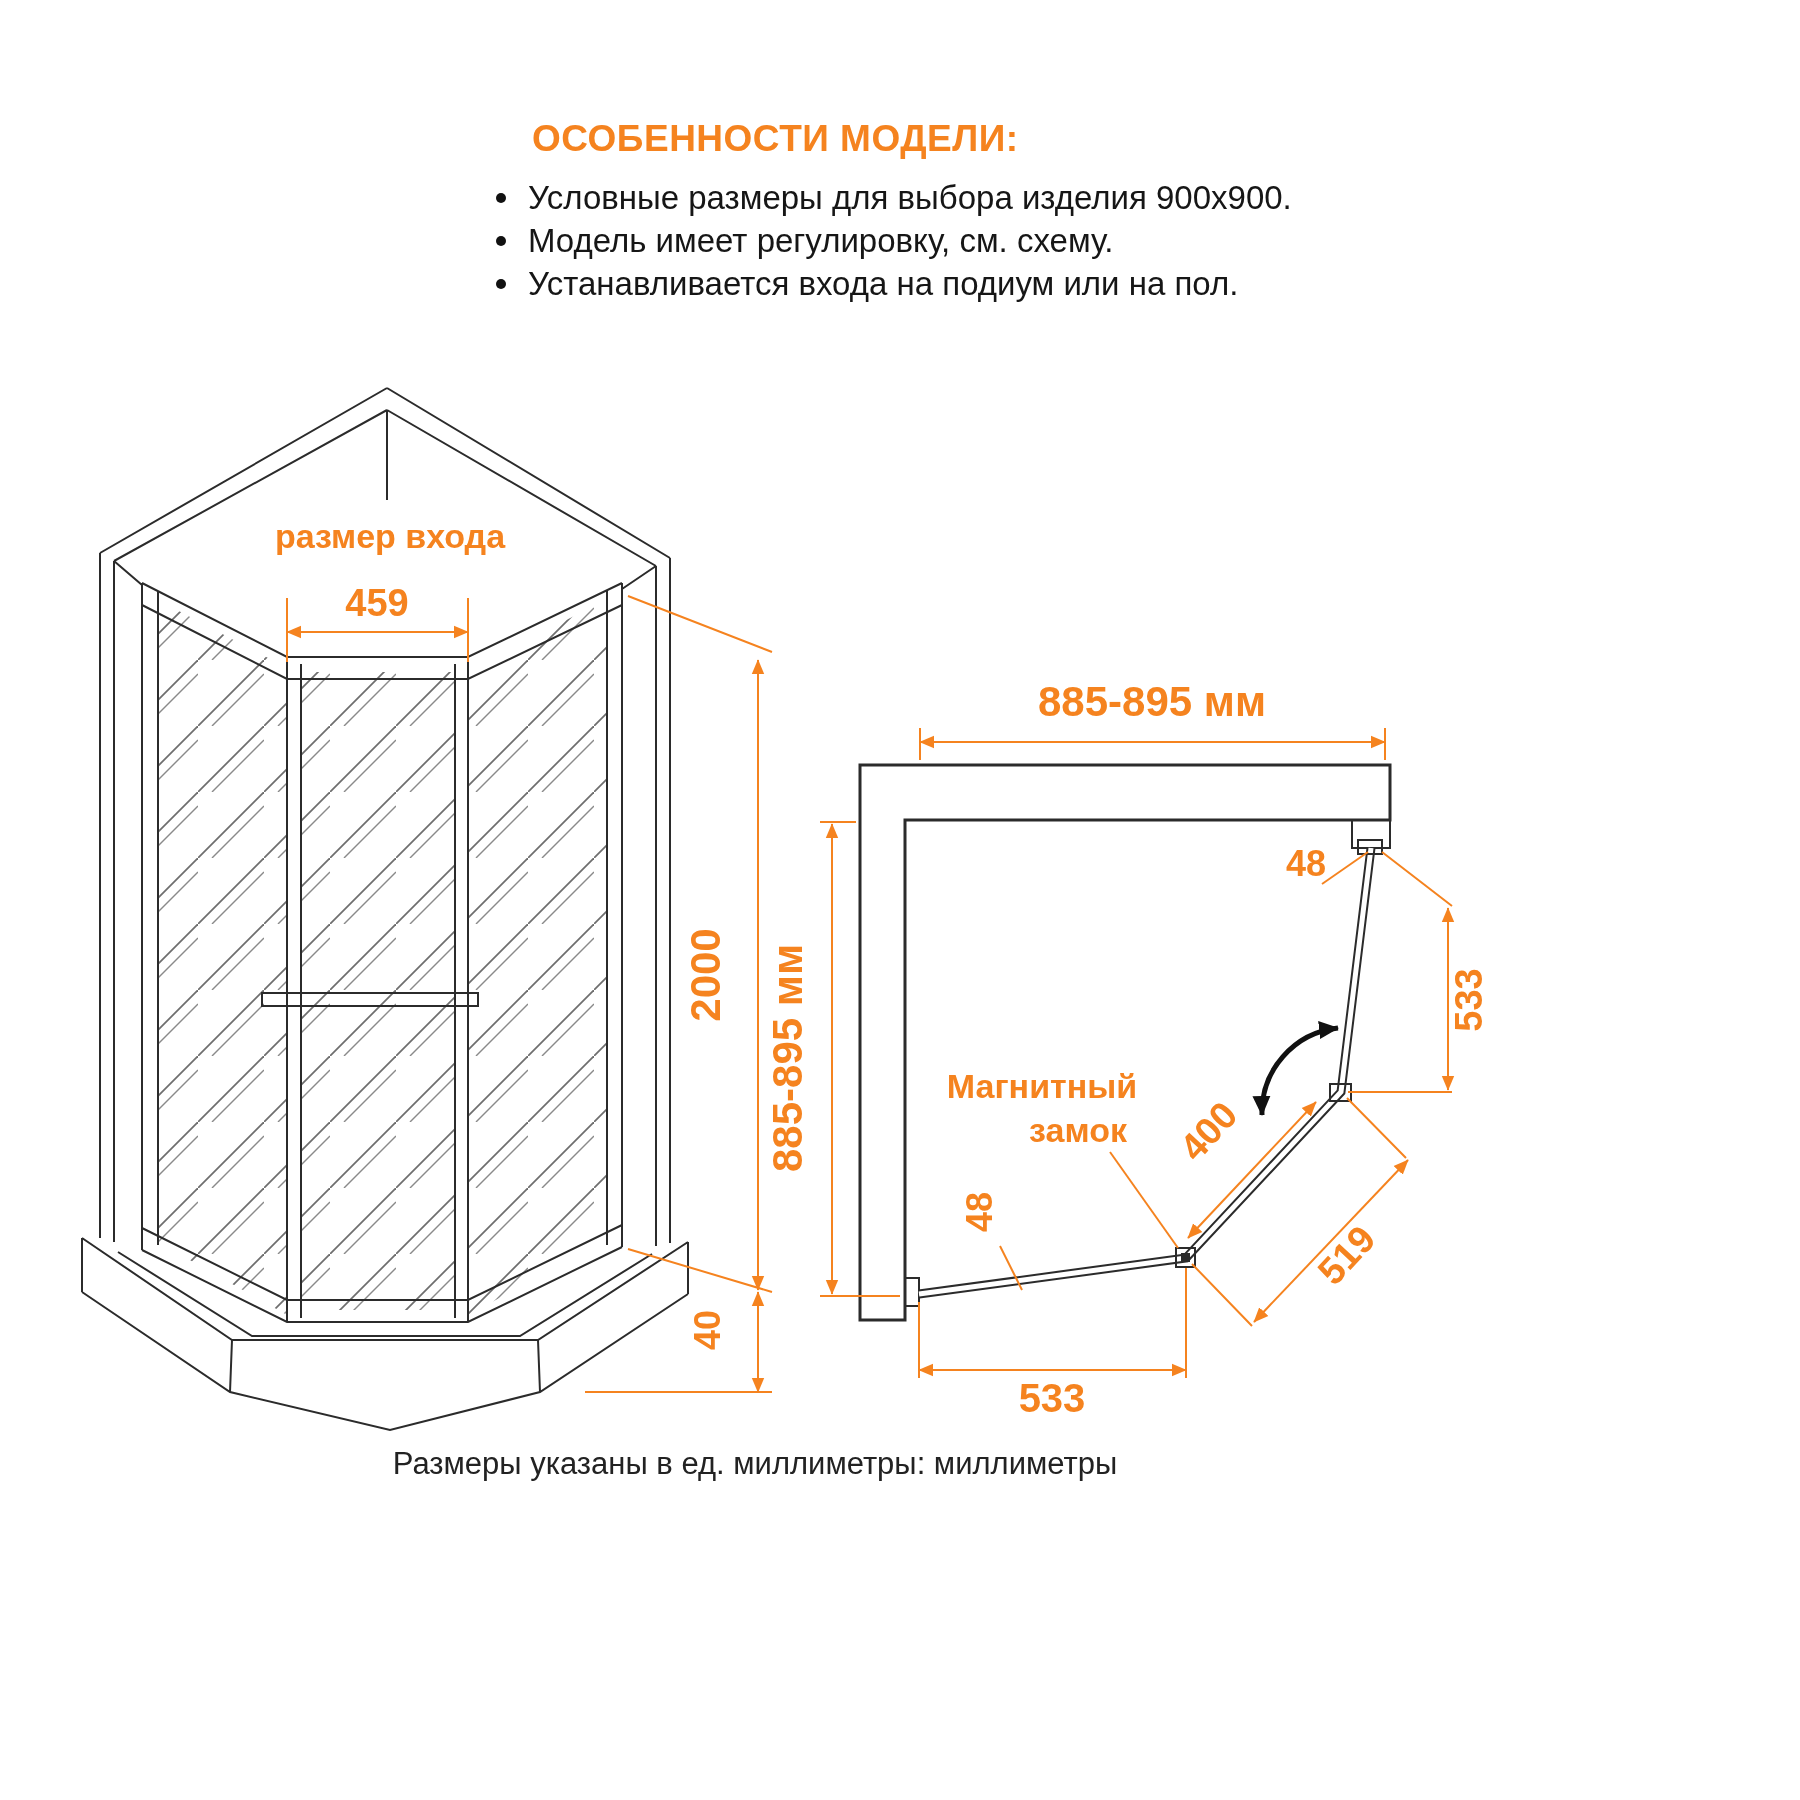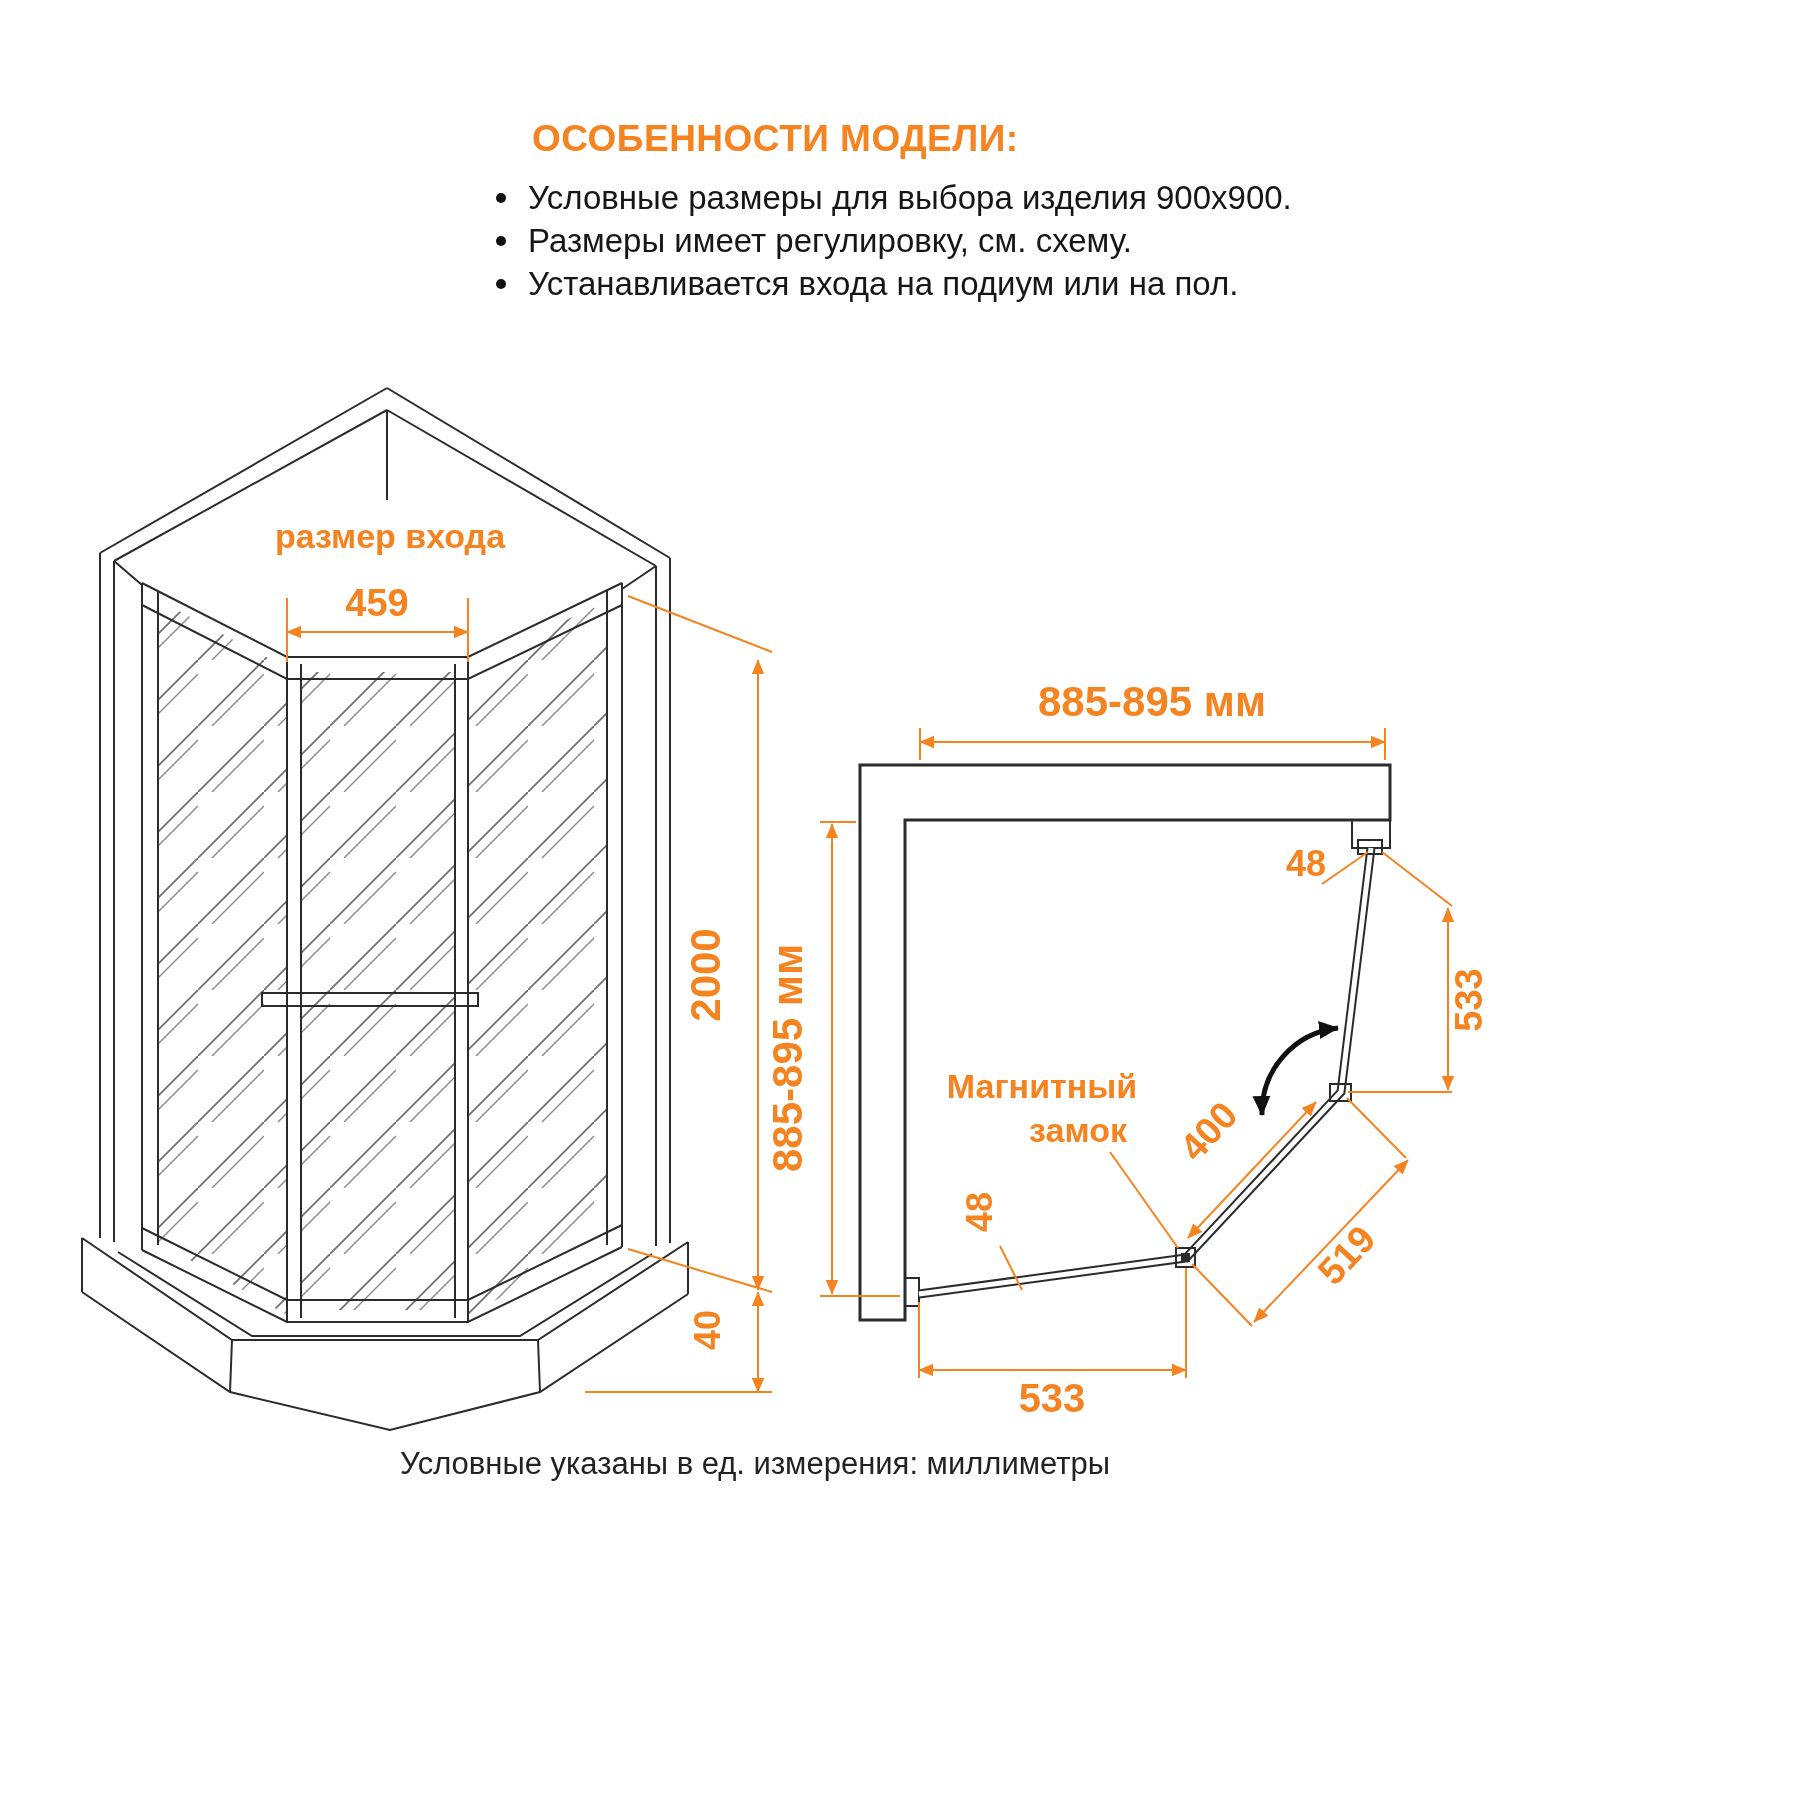--- a/index.html
+++ b/index.html
@@ -30,21 +30,21 @@
 
   <div class="features">
     <h1>ОСОБЕННОСТИ МОДЕЛИ:</h1>
     <ul>
       <li>
           <span class="dot"></span>
           <span>Условные размеры для выбора изделия 900x900.</span>
         </li>
       <li>
           <span class="dot"></span>
-          <span>Размеры имеет регулировку, см. схему.</span>
+          <span>Модель имеет регулировку, см. схему.</span>
         </li>
       <li>
           <span class="dot"></span>
           <span>Устанавливается входа на подиум или на пол.</span>
         </li>
     </ul>
   </div>
 
   <svg class="drawing" width="1800" height="1800" viewBox="0 0 1800 1800">
     <defs>
@@ -142,14 +142,14 @@
       <path class="dim" d="M1192 1264 L1252 1326 M1347 1098 L1406 1158"></path>
       <path class="dim" marker-start="url(#arrO)" marker-end="url(#arrO)" d="M1254 1322 L1408 1160"></path>
       <text class="olbl" font-size="38" text-anchor="middle" transform="rotate(-47 1356 1264)" x="1356" y="1264">519</text>
 
       <path class="dim" d="M919 1302 L919 1378 M1186 1268 L1186 1378"></path>
       <path class="dim" marker-start="url(#arrO)" marker-end="url(#arrO)" d="M919 1370 L1186 1370"></path>
       <text class="olbl" font-size="40" text-anchor="middle" x="1052" y="1412">533</text>
     </g>
   </svg>
 
-  <div class="footer">Условные указаны в ед. измерения: миллиметры</div>
+  <div class="footer">Размеры указаны в ед. миллиметры: миллиметры</div>
 </div>
 
 </body></html>

